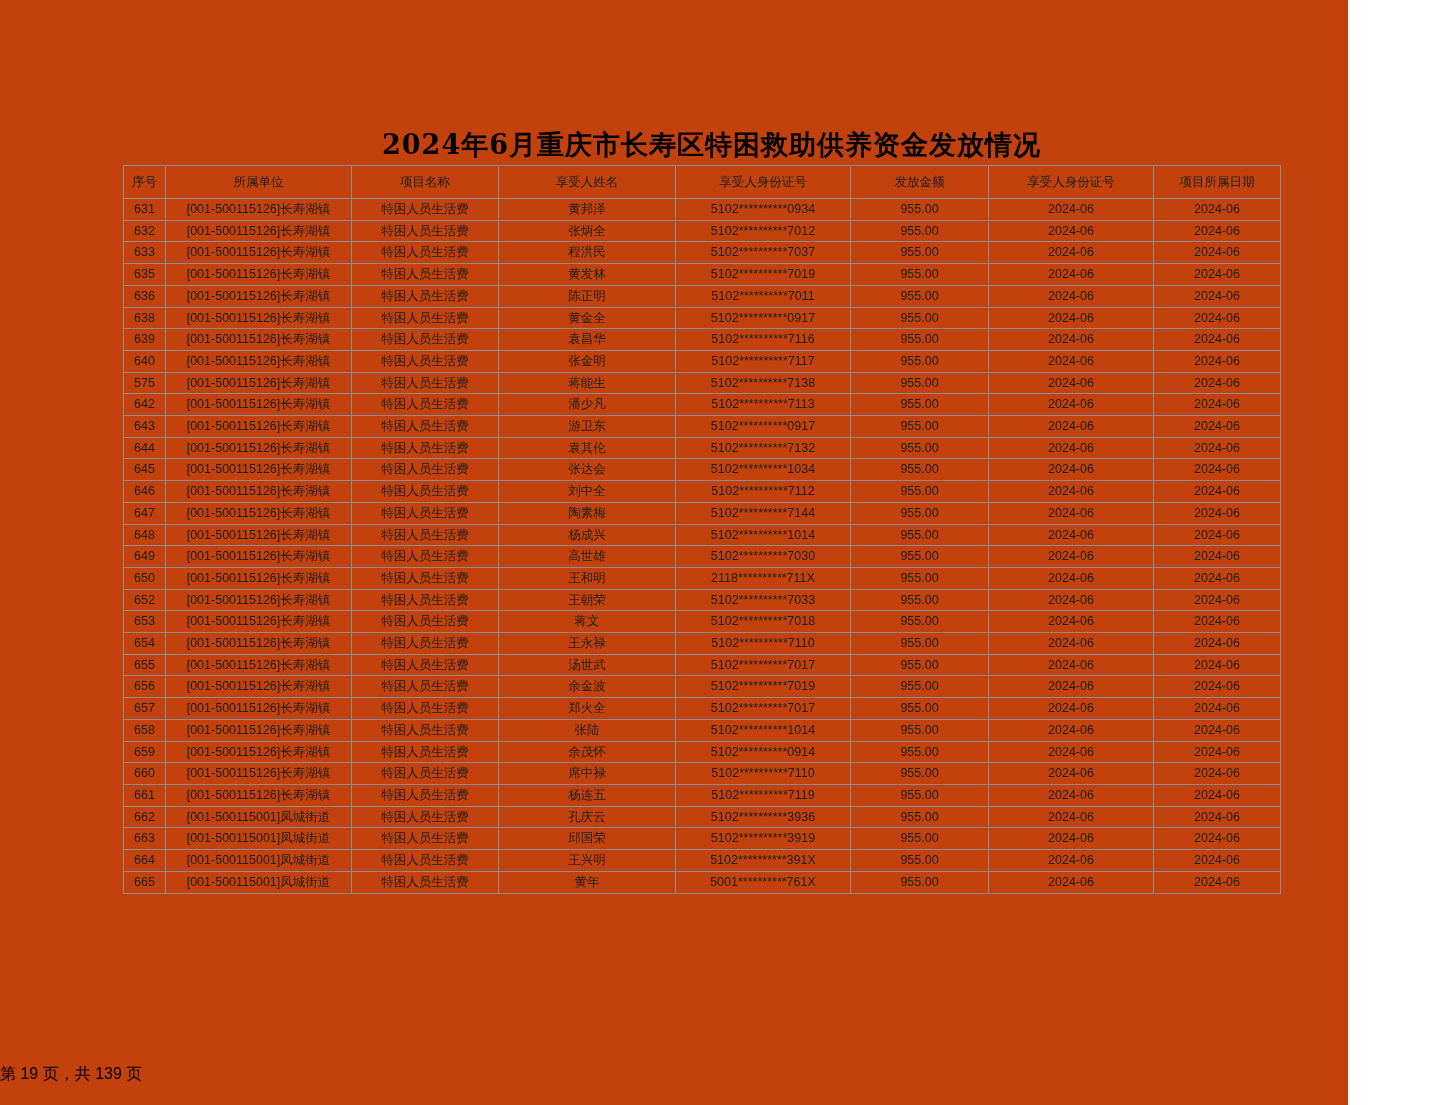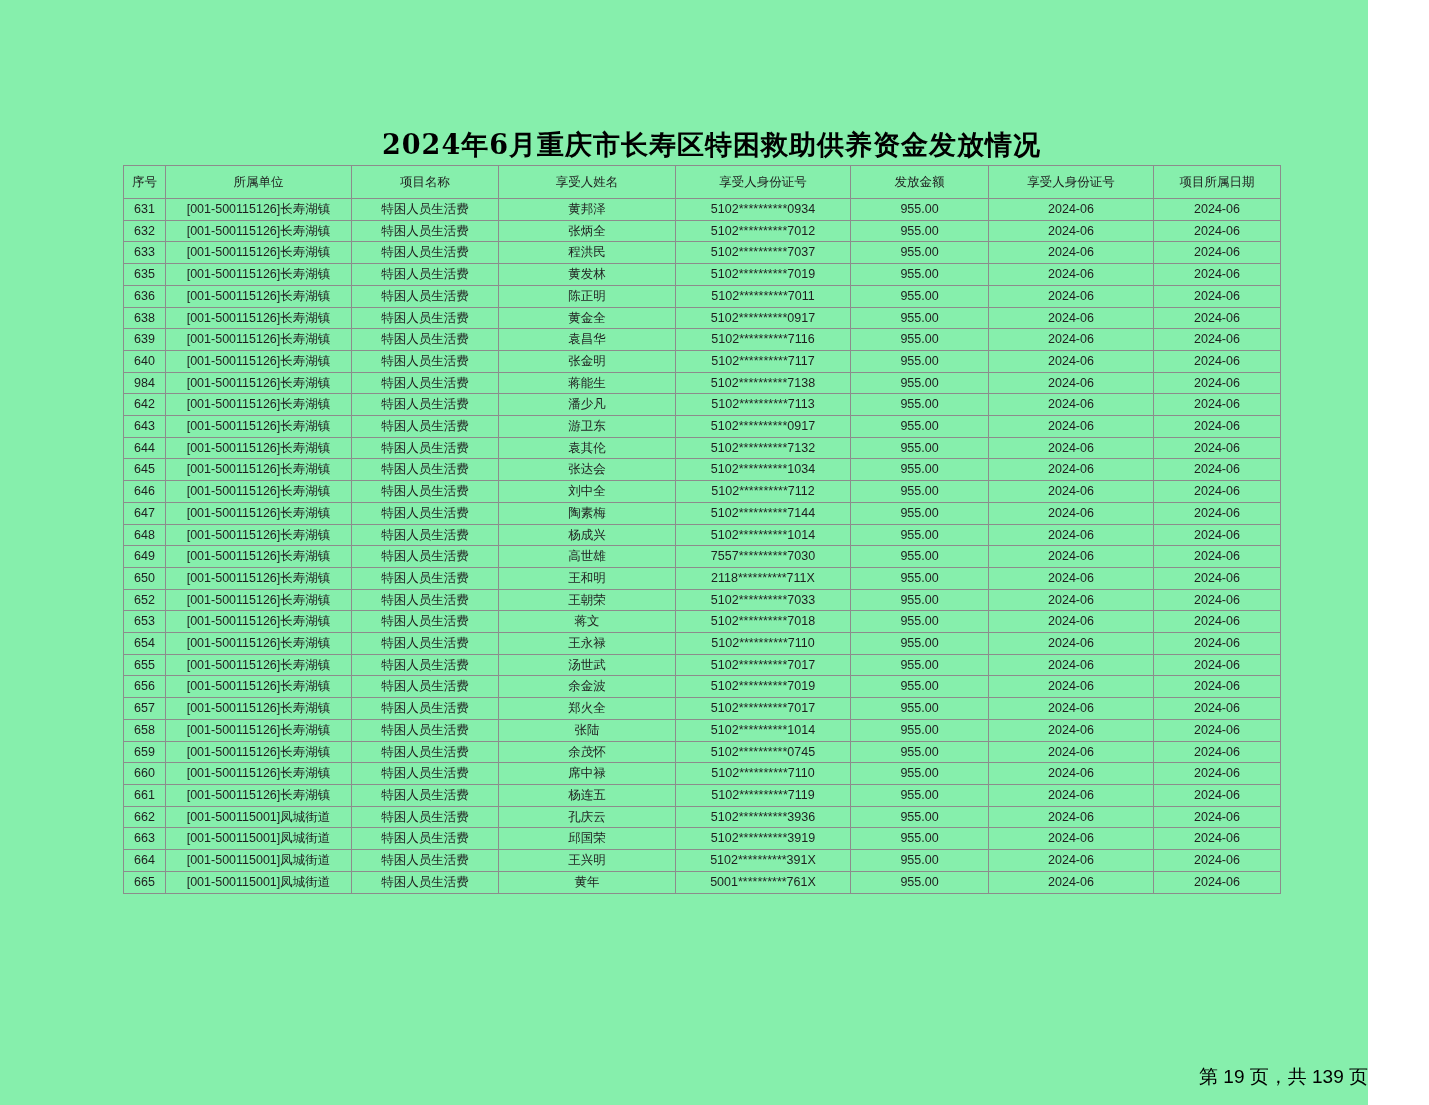--- a/index.html
+++ b/index.html
@@ -4,25 +4,24 @@
 <style>
   html, body {
     margin: 0;
     padding: 0;
     background: #ffffff;
   }
   .page {
     position: relative;
     width: 1348px;
     height: 1105px;
-    background: #86efac;
+    background: #c2410c;
     font-family: "Liberation Sans", sans-serif;
     color: #1a1a1a;
     overflow: hidden;
-    padding-left: 20px;
   }
   .doc-title {
     position: absolute;
     top: 127px;
     left: 133px;
     width: 1157px;
     text-align: center;
     font-family: "DejaVu Serif", serif;
     font-weight: bold;
     font-size: 27px;
@@ -55,22 +54,22 @@
   }
   table.grid td {
     height: 20.7px;
     line-height: 20.7px;
   }
   .page-footer {
     position: absolute;
     top: 1064px;
     left: 0;
     width: 100%;
-    text-align: right;
-    font-size: 19px;
+    text-align: left;
+    font-size: 16px;
     color: #000000;
   }
 </style>
 </head>
 <body>
 
 <div class="page">
 
   <div class="doc-title">2024年6月重庆市长寿区特困救助供养资金发放情况</div>
 
@@ -172,21 +171,21 @@
           <td>640</td>
           <td>[001-500115126]长寿湖镇</td>
           <td>特困人员生活费</td>
           <td>张金明</td>
           <td>5102**********7117</td>
           <td>955.00</td>
           <td>2024-06</td>
           <td>2024-06</td>
         </tr>
         <tr>
-          <td>984</td>
+          <td>575</td>
           <td>[001-500115126]长寿湖镇</td>
           <td>特困人员生活费</td>
           <td>蒋能生</td>
           <td>5102**********7138</td>
           <td>955.00</td>
           <td>2024-06</td>
           <td>2024-06</td>
         </tr>
         <tr>
           <td>642</td>
@@ -256,21 +255,21 @@
           <td>5102**********1014</td>
           <td>955.00</td>
           <td>2024-06</td>
           <td>2024-06</td>
         </tr>
         <tr>
           <td>649</td>
           <td>[001-500115126]长寿湖镇</td>
           <td>特困人员生活费</td>
           <td>高世雄</td>
-          <td>7557**********7030</td>
+          <td>5102**********7030</td>
           <td>955.00</td>
           <td>2024-06</td>
           <td>2024-06</td>
         </tr>
         <tr>
           <td>650</td>
           <td>[001-500115126]长寿湖镇</td>
           <td>特困人员生活费</td>
           <td>王和明</td>
           <td>2118**********711X</td>
@@ -346,21 +345,21 @@
           <td>5102**********1014</td>
           <td>955.00</td>
           <td>2024-06</td>
           <td>2024-06</td>
         </tr>
         <tr>
           <td>659</td>
           <td>[001-500115126]长寿湖镇</td>
           <td>特困人员生活费</td>
           <td>余茂怀</td>
-          <td>5102**********0745</td>
+          <td>5102**********0914</td>
           <td>955.00</td>
           <td>2024-06</td>
           <td>2024-06</td>
         </tr>
         <tr>
           <td>660</td>
           <td>[001-500115126]长寿湖镇</td>
           <td>特困人员生活费</td>
           <td>席中禄</td>
           <td>5102**********7110</td>

